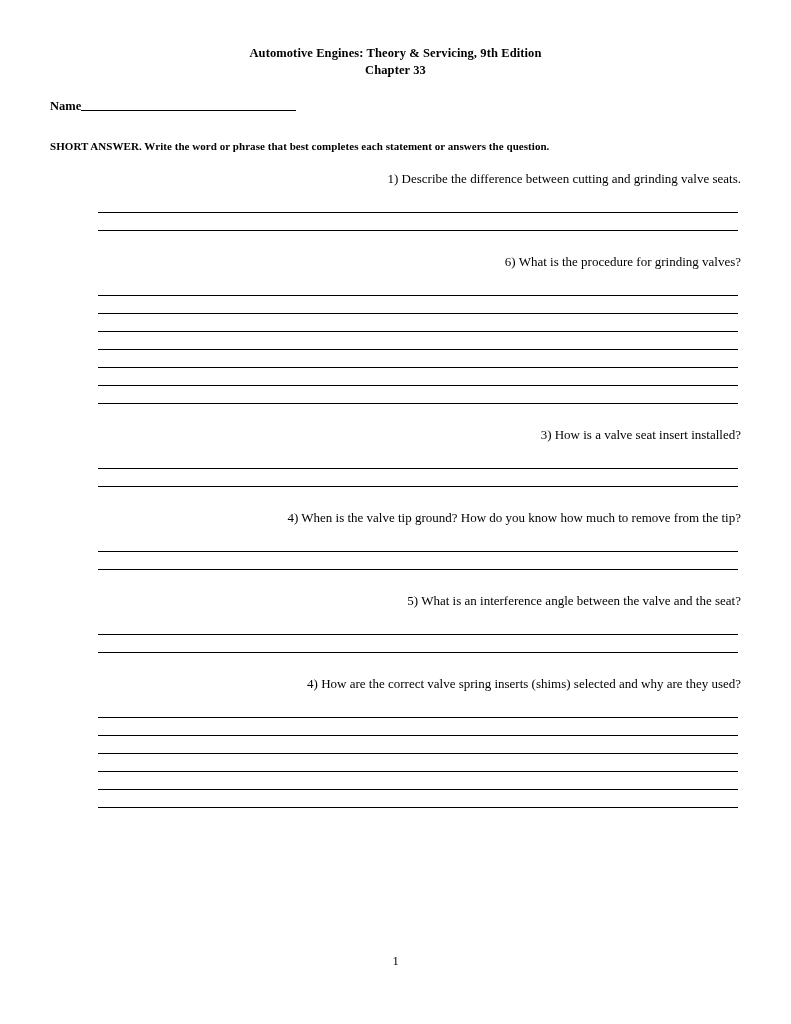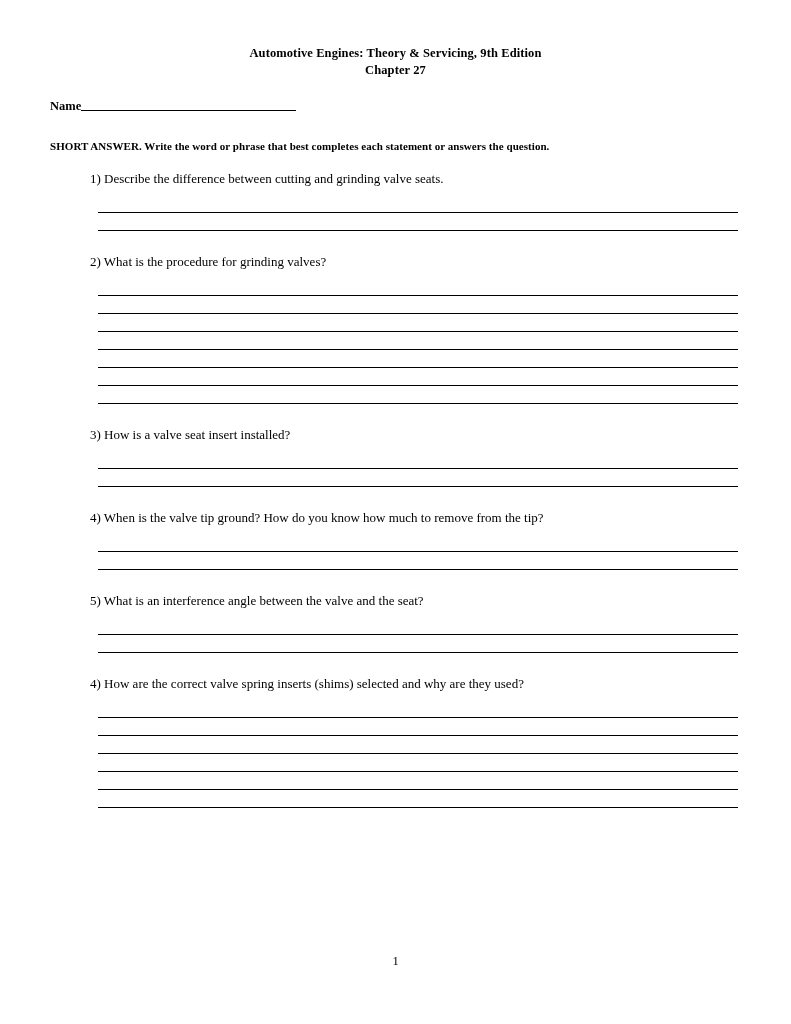--- a/index.html
+++ b/index.html
@@ -55,20 +55,21 @@
     font-weight: bold;
     font-size: 11px;
     letter-spacing: 0.05px;
   }
   .questions {
     margin-top: 18px;
     margin-left: 40px;
   }
   .question {
     margin-bottom: 15px;
+    text-align: right;
   }
   .q-text {
     font-size: 13px;
     line-height: 17px;
     margin-bottom: 8px;
     white-space: nowrap;
   }
   .answer-lines {
     margin-left: 8px;
     margin-bottom: 22px;
@@ -87,42 +88,42 @@
     font-size: 12.5px;
   }
 </style>
 </head>
 <body>
 
 <div class="page">
 
   <div class="header-block">
     <div class="header-line">Automotive Engines: Theory &amp; Servicing, 9th Edition</div>
-    <div class="header-line">Chapter 27</div>
+    <div class="header-line">Chapter 33</div>
   </div>
 
   <div class="name-row">
     <span class="name-label">Name</span>
     <span class="name-rule"></span>
   </div>
 
   <div class="instructions">SHORT ANSWER.  Write the word or phrase that best completes each statement or answers the question.</div>
 
   <div class="questions">
 
     <div class="question">
       <div class="q-text">1) Describe the difference between cutting and grinding valve seats.</div>
       <div class="answer-lines">
         <div class="answer-line"></div>
         <div class="answer-line"></div>
       </div>
     </div>
 
     <div class="question">
-      <div class="q-text">2) What is the procedure for grinding valves?</div>
+      <div class="q-text">6) What is the procedure for grinding valves?</div>
       <div class="answer-lines">
         <div class="answer-line"></div>
         <div class="answer-line"></div>
         <div class="answer-line"></div>
         <div class="answer-line"></div>
         <div class="answer-line"></div>
         <div class="answer-line"></div>
         <div class="answer-line"></div>
       </div>
     </div>

